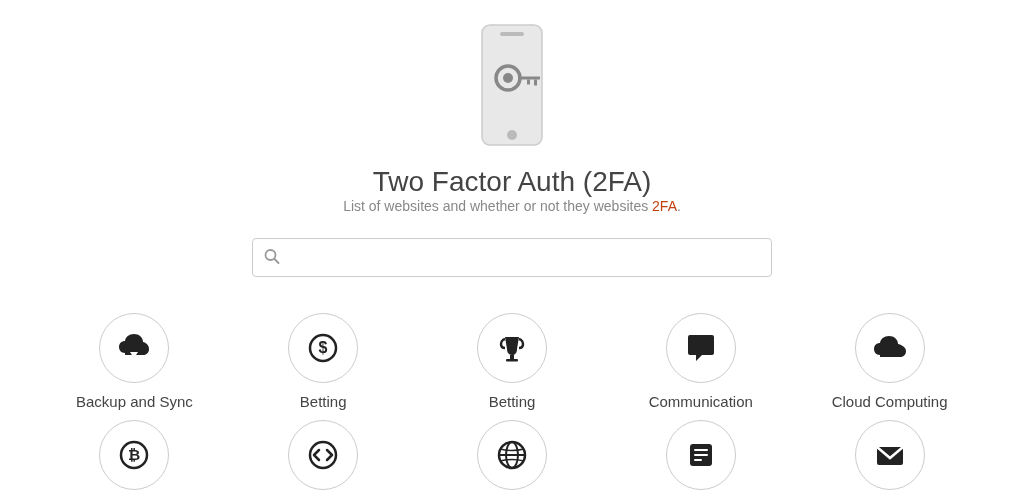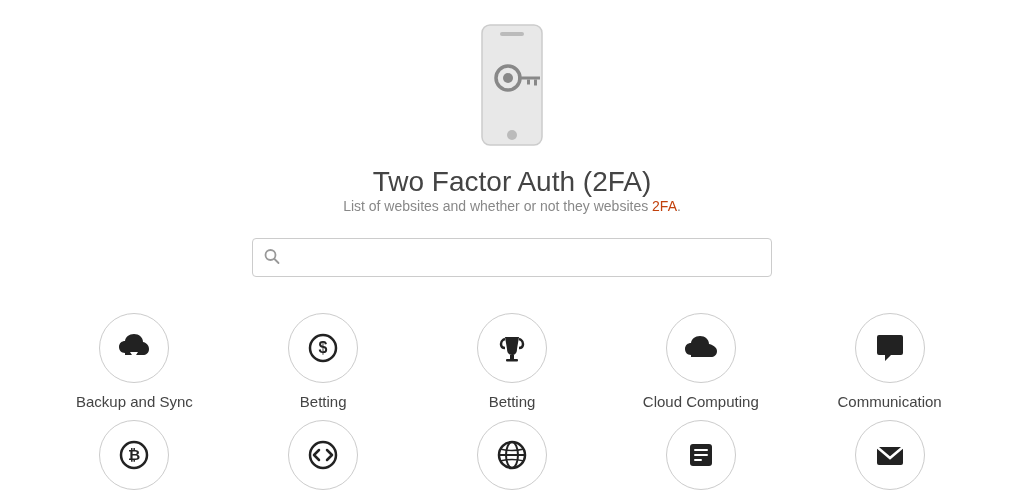--- a/index.html
+++ b/index.html
@@ -201,33 +201,33 @@
             <path d="M10 8 C10 8 6 9 6 13 C6 16 8 17 10 17" fill="none" stroke="#222" stroke-width="2.5"></path>
             <path d="M24 8 C24 8 28 9 28 13 C28 16 26 17 24 17" fill="none" stroke="#222" stroke-width="2.5"></path>
           </svg>
         </div>
         <span class="category-label">Betting</span>
       </div>
 
       <div class="category-item">
         <div class="category-icon-circle">
           <svg viewBox="0 0 34 34" xmlns="http://www.w3.org/2000/svg">
+            <path d="M4 6 Q4 4 6 4 L28 4 Q30 4 30 6 L30 22 Q30 24 28 24 L18 24 L12 30 L12 24 L6 24 Q4 24 4 22 Z" fill="#222"></path>
+          </svg>
+        </div>
+        <span class="category-label">Communication</span>
+      </div>
+
+      <div class="category-item">
+        <div class="category-icon-circle">
+          <svg viewBox="0 0 34 34" xmlns="http://www.w3.org/2000/svg">
             <path d="M7 24 C3 24 1 21 1 18 C1 14 4 12 7 12 C7.5 8 11 5 16 5 C21 5 25 8.5 25 13 C28 13.5 33 16 33 20 C33 24 30 26 27 26 L7 26 Z" fill="#222"></path>
           </svg>
         </div>
         <span class="category-label">Cloud Computing</span>
-      </div>
-
-      <div class="category-item">
-        <div class="category-icon-circle">
-          <svg viewBox="0 0 34 34" xmlns="http://www.w3.org/2000/svg">
-            <path d="M4 6 Q4 4 6 4 L28 4 Q30 4 30 6 L30 22 Q30 24 28 24 L18 24 L12 30 L12 24 L6 24 Q4 24 4 22 Z" fill="#222"></path>
-          </svg>
-        </div>
-        <span class="category-label">Communication</span>
       </div>
 
     </div>
 
     <div class="categories-row">
 
       <div class="category-item">
         <div class="category-icon-circle">
           <svg viewBox="0 0 34 34" xmlns="http://www.w3.org/2000/svg">
             <circle cx="17" cy="17" r="13" fill="none" stroke="#222" stroke-width="2.5"></circle>

